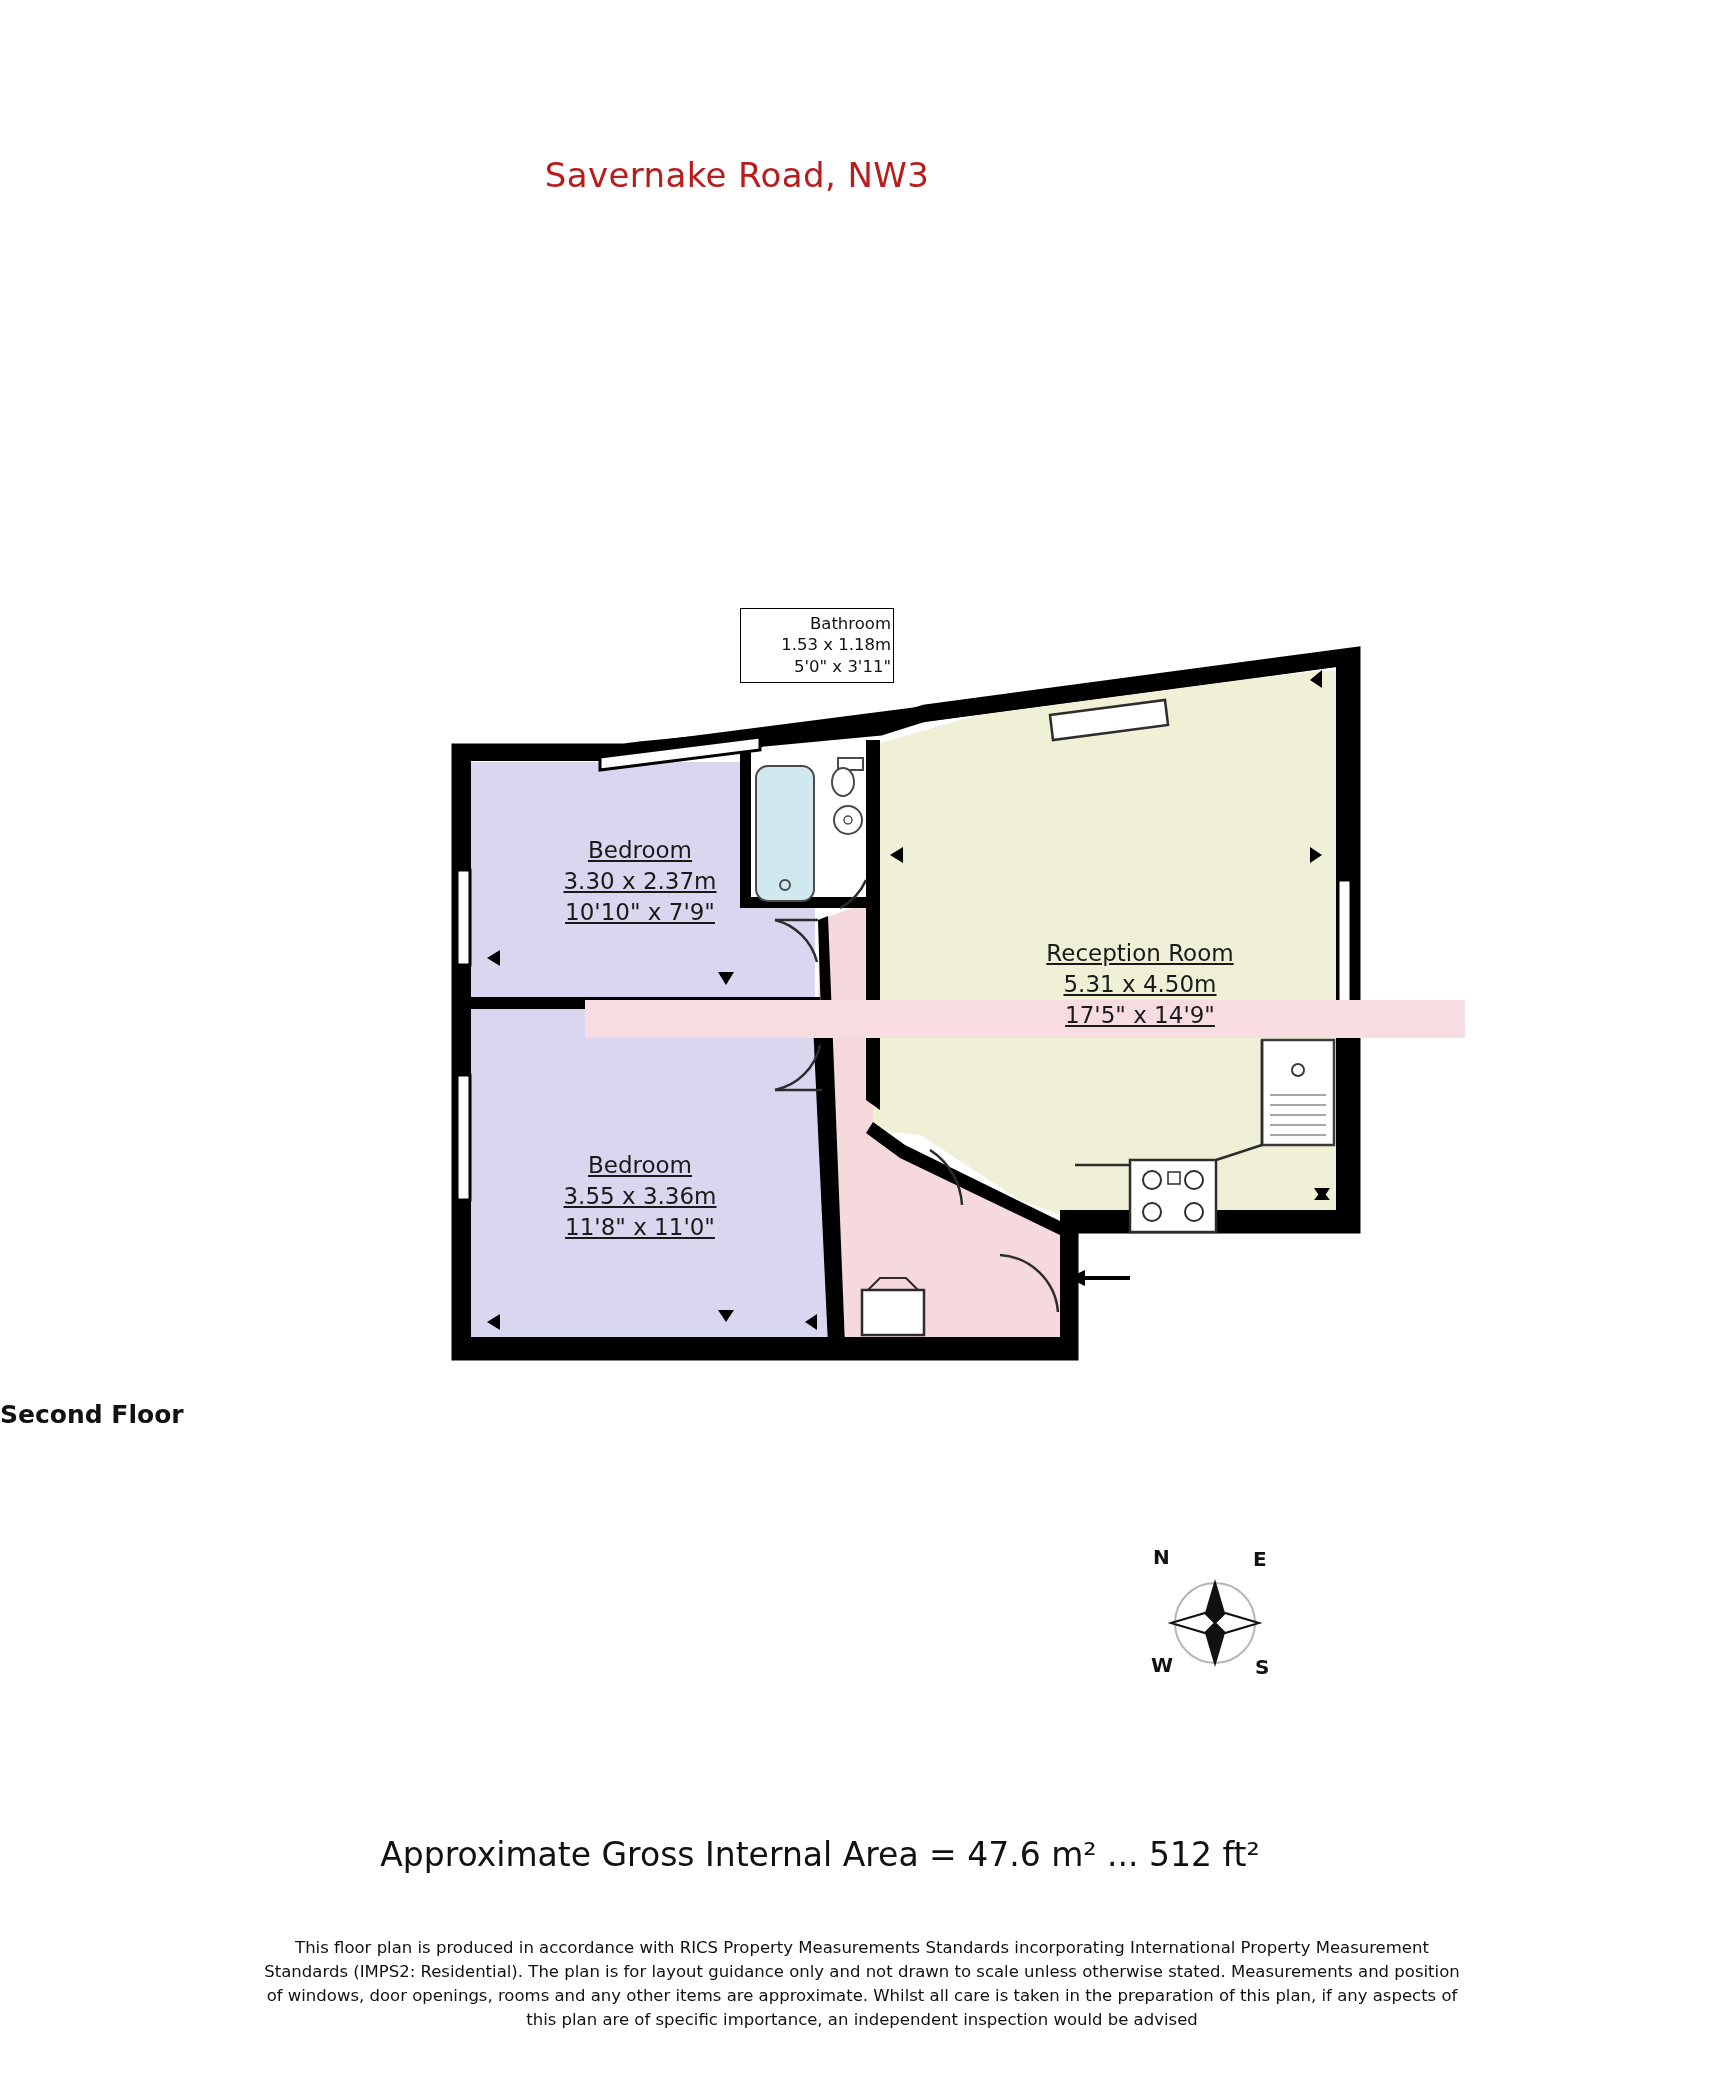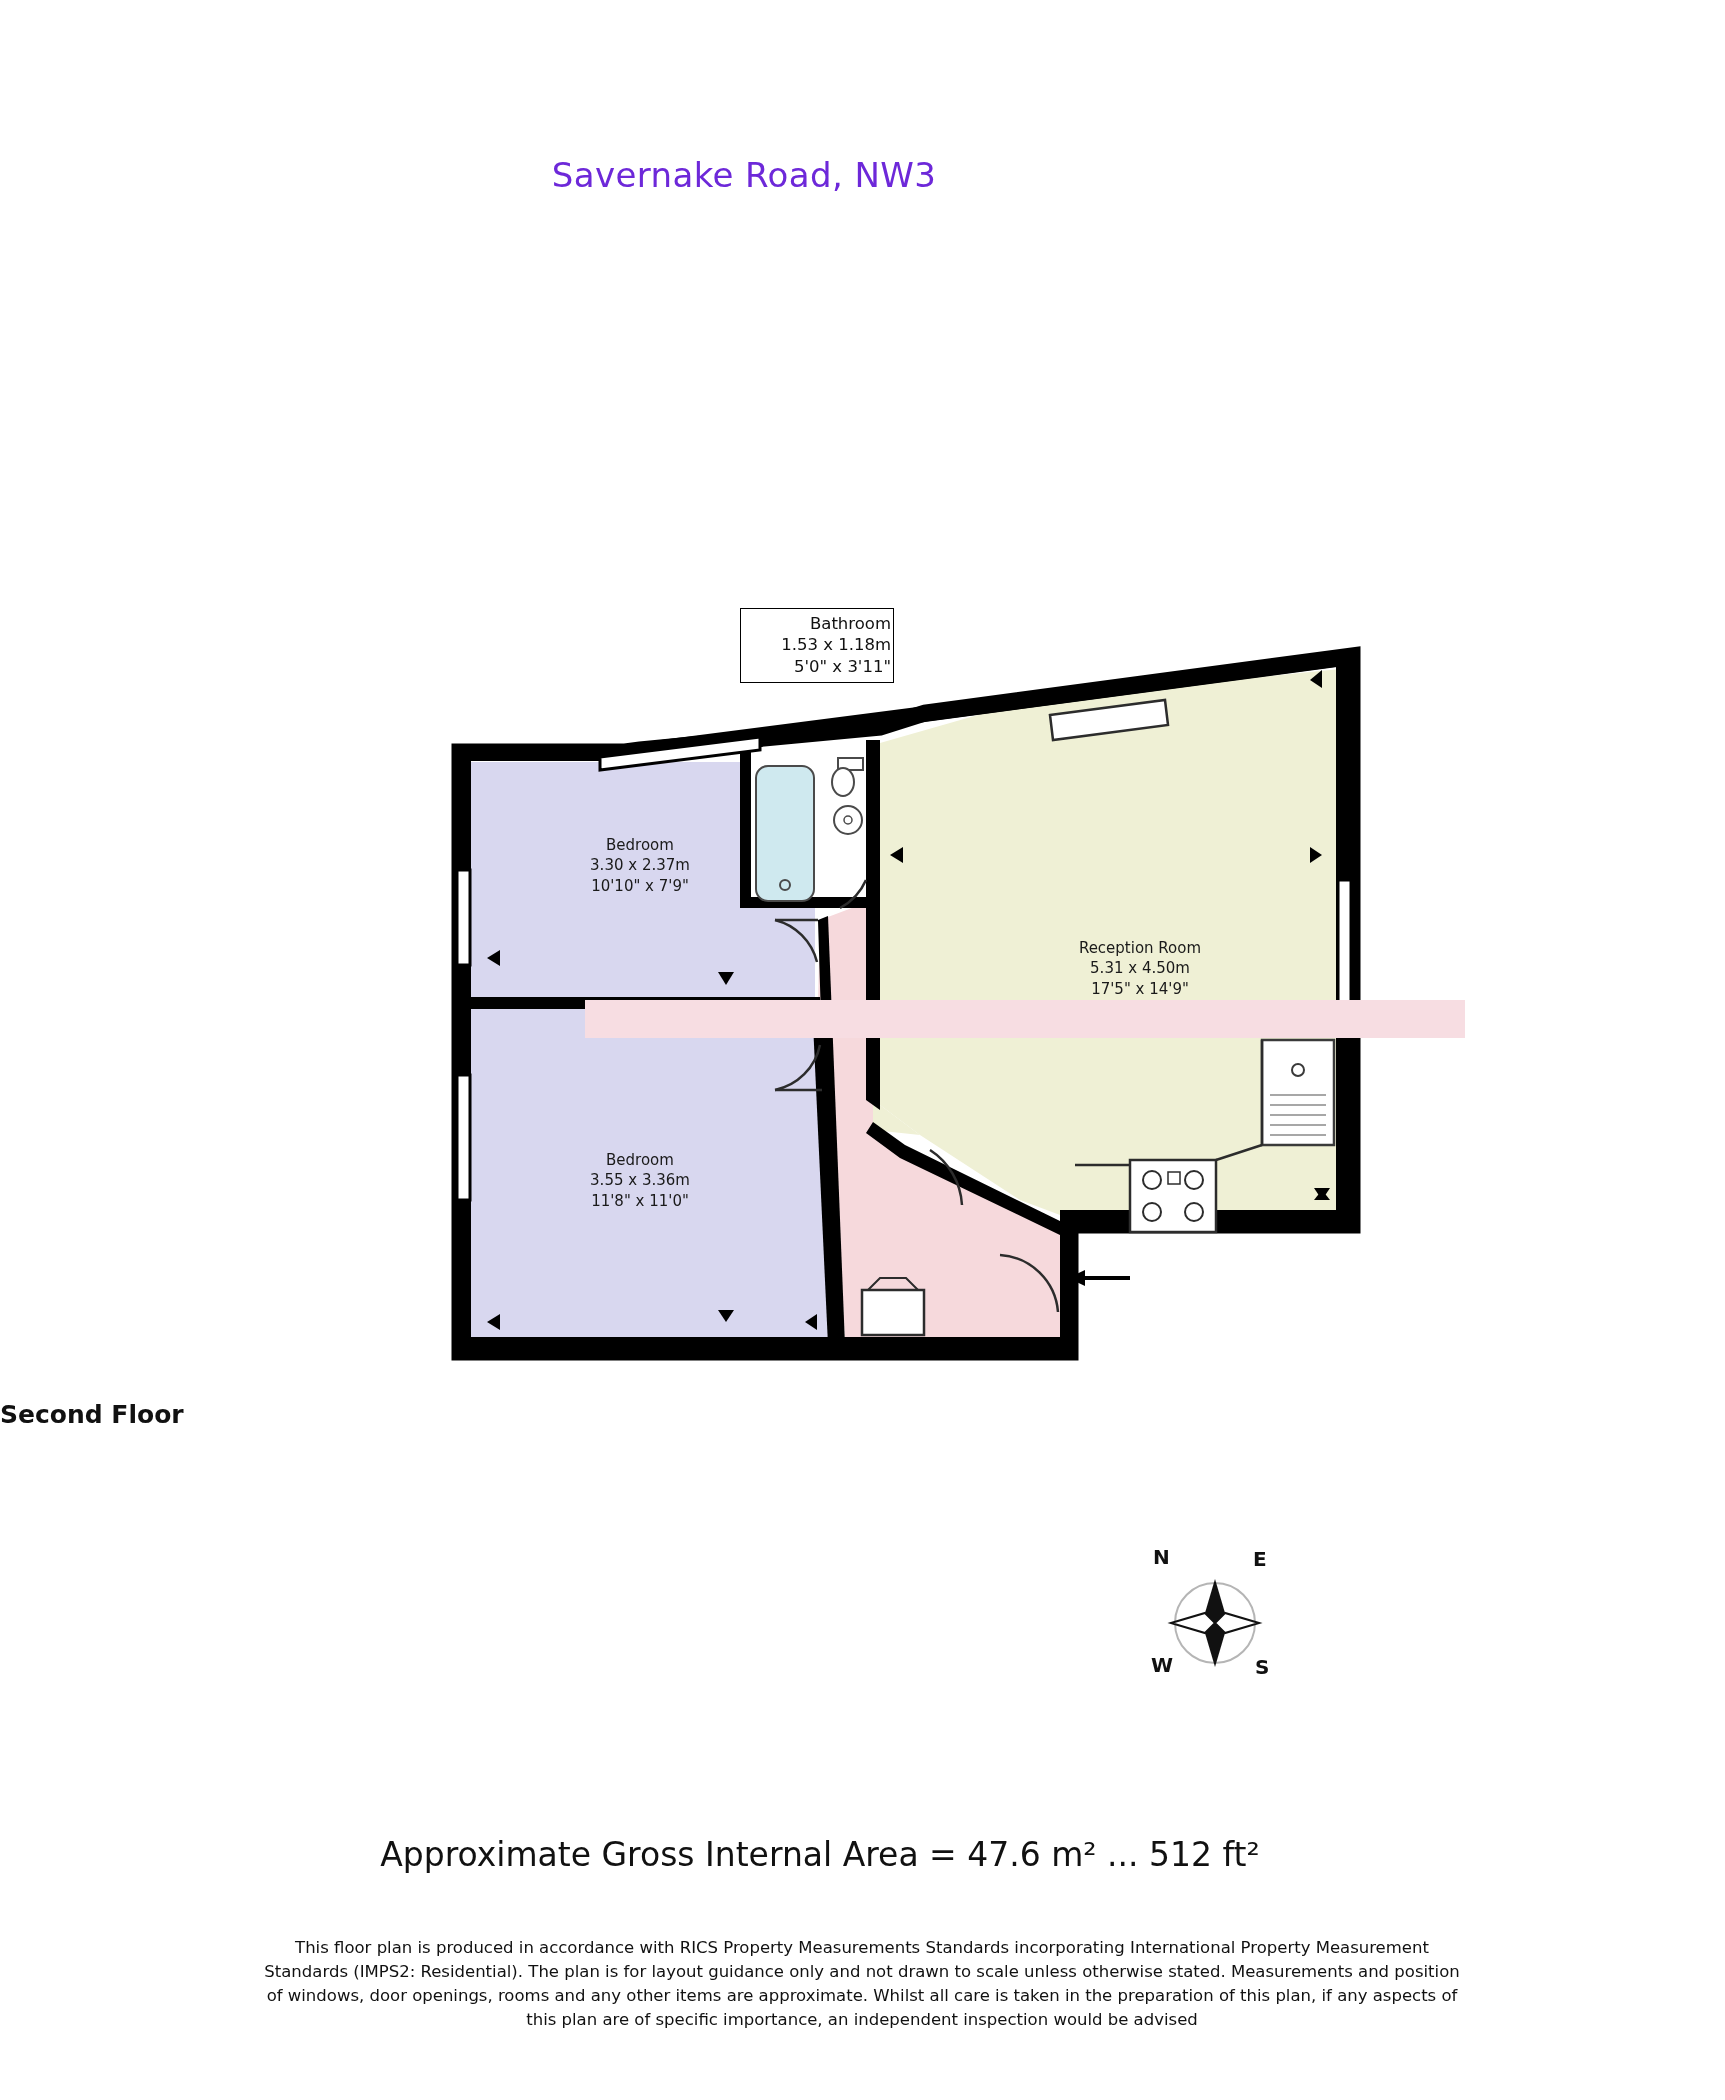--- a/index.html
+++ b/index.html
@@ -11,26 +11,26 @@
     width: 1725px;
     height: 2100px;
     position: relative;
     font-family: "DejaVu Sans", sans-serif;
     color: #1a1a1a;
     overflow: hidden;
   }
   .page-title {
     position: absolute;
     top: 155px;
-    left: 7px;
+    left: 0;
     width: 1474px;
     text-align: center;
     font-size: 34px;
     letter-spacing: 0.4px;
-    color: #6d28d9;
+    color: #b91c1c;
   }
   .floor-label {
     position: absolute;
     top: 1400px;
     left: 0;
     width: 1725px;
     text-align: left;
     font-size: 25px;
     font-weight: bold;
     color: #111;
@@ -85,24 +85,25 @@
     position: absolute;
     left: 0;
     top: 95px;
     width: 880px;
     height: 38px;
     background: #f7dde2;
   }
   .room-label {
     position: absolute;
     text-align: center;
-    font-size: 15px;
+    font-size: 23px;
     line-height: 1.35;
     color: #1a1a1a;
     white-space: nowrap;
+    text-decoration: underline;
   }
   .room-label .rl-name { display:block; }
   .bathroom-box {
     position: absolute;
     left: 740px;
     top: 608px;
     width: 148px;
     border: 1px solid #000;
     background: #fff;
     text-align: right;

